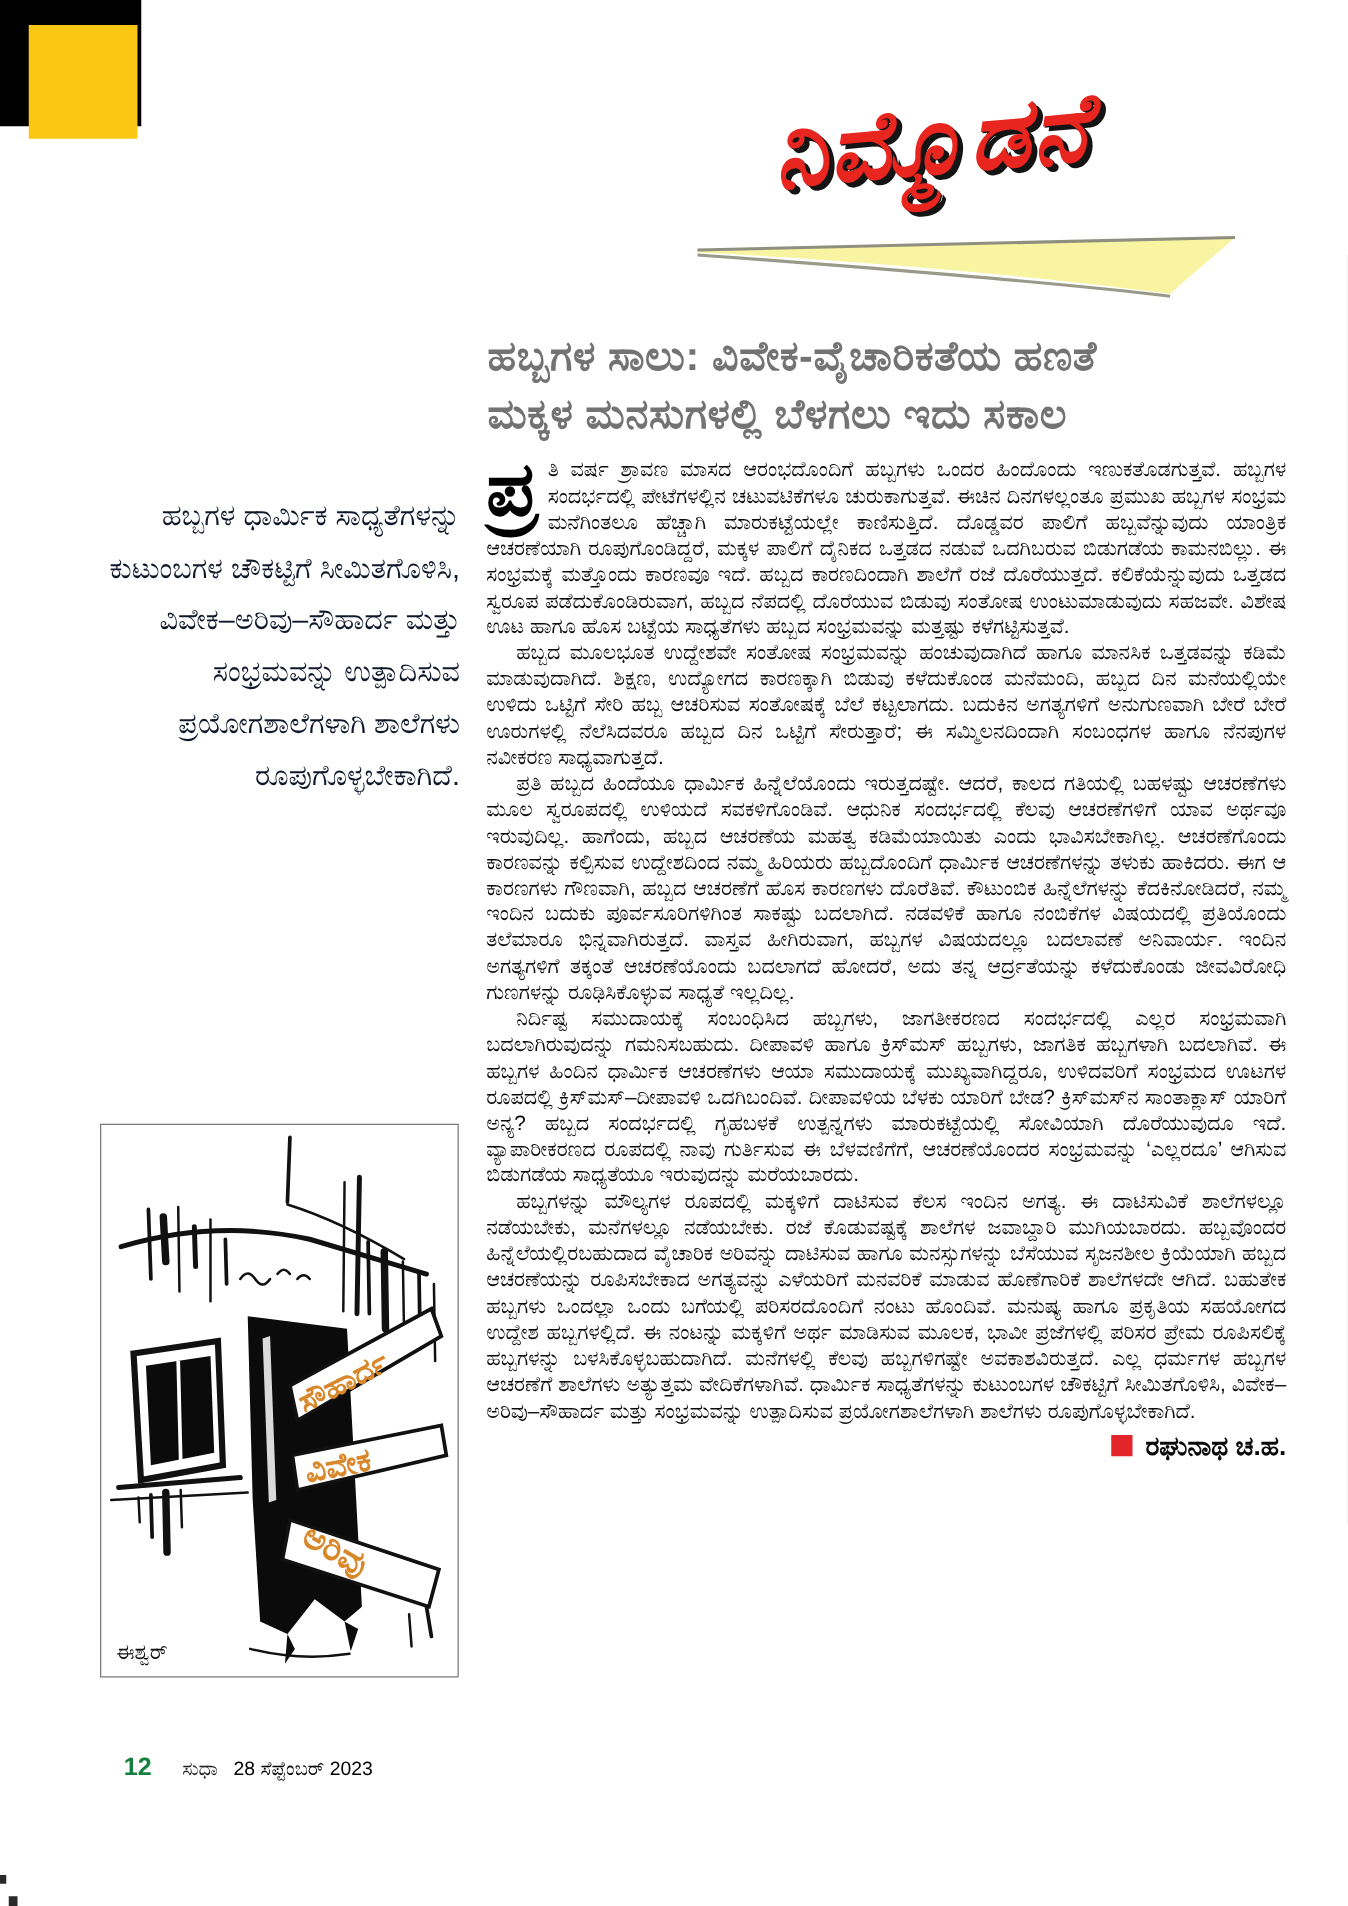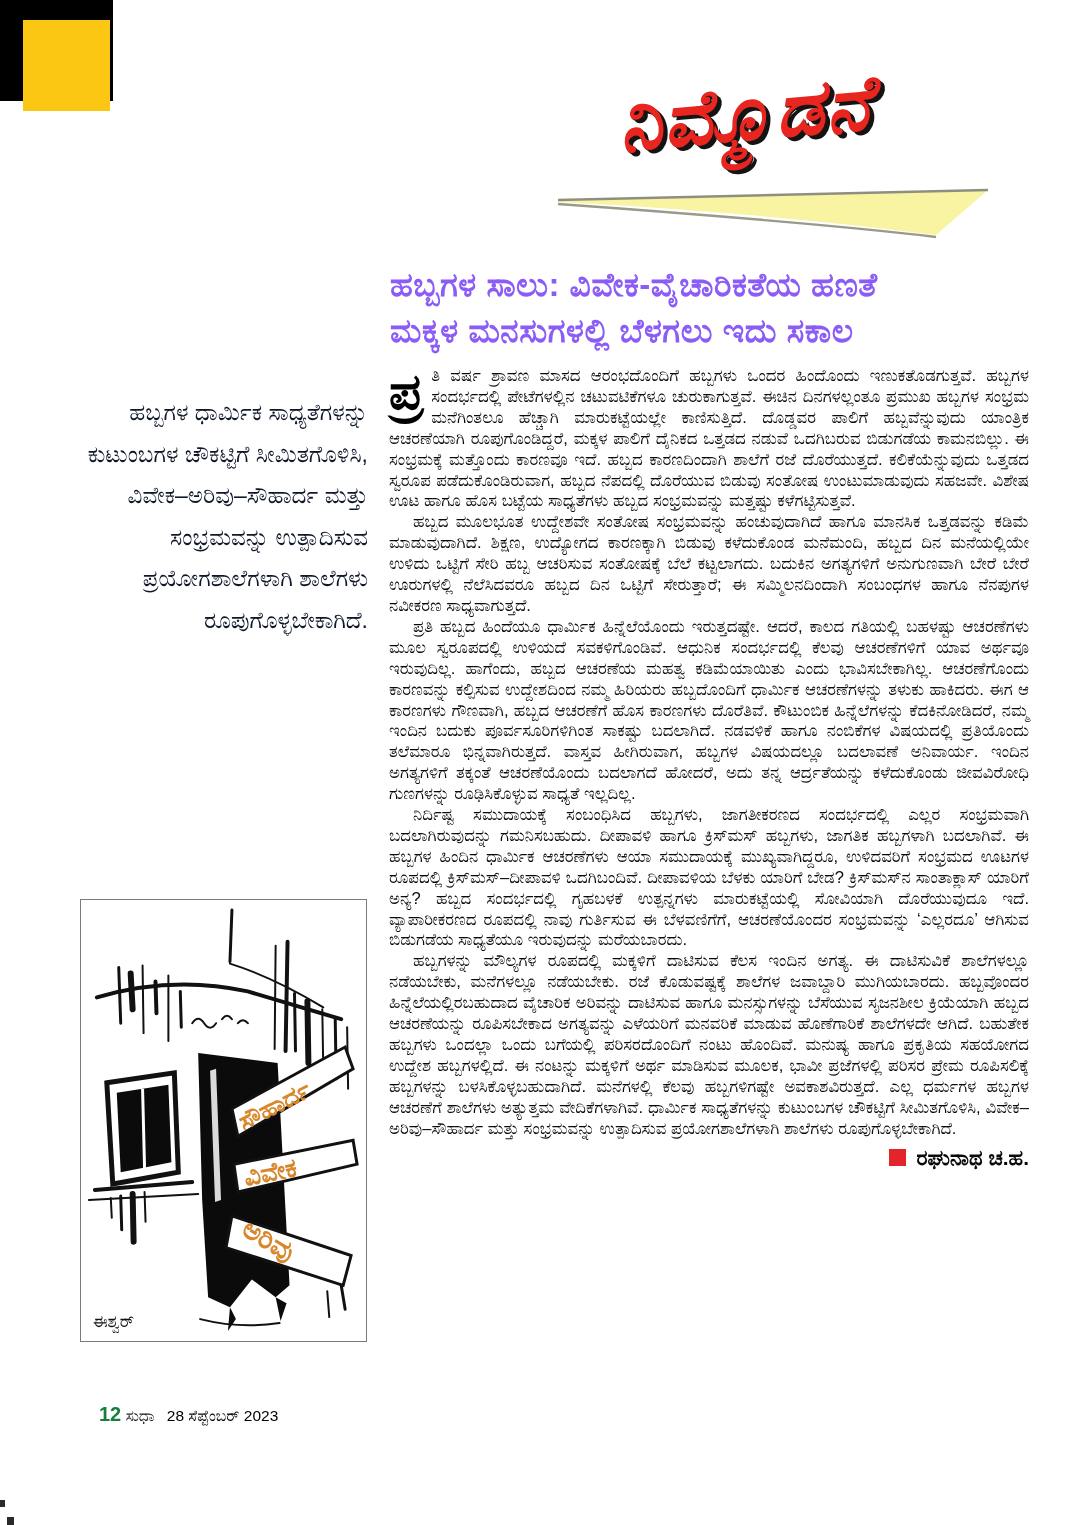--- a/index.html
+++ b/index.html
@@ -20,58 +20,58 @@
     font-size:76px;font-weight:bold;color:#e8251f;
     transform:rotate(-5deg);transform-origin:left top;
     text-shadow:4px 4px 0 #141414, 1px 1px 0 #141414;
     letter-spacing:2px;white-space:nowrap;
     font-family:"Liberation Serif",serif;font-style:italic;
   }
 
   
   .headline{
     position:absolute;left:390px;top:262px;width:645px;
-    font-size:33px;line-height:46px;font-weight:bold;color:#8b5cf6;
+    font-size:33px;line-height:46px;font-weight:bold;color:#737373;
     letter-spacing:0.5px;
   }
 
   
   .pullquote{
     position:absolute;left:75px;top:392px;width:293px;
     font-size:23px;line-height:41.5px;text-align:right;color:#0f172a;
   }
 
   
   .article{
     position:absolute;left:389px;top:366px;width:640px;
     font-size:16.6px;line-height:20.9px;text-align:justify;color:#0a0a0a;
   }
   .article p{margin:0;text-indent:24px;}
   .article p.first{text-indent:0;}
   .dropcap{
-    float:left;font-size:50px;line-height:46px;font-weight:bold;
+    float:left;font-size:60px;line-height:46px;font-weight:bold;
     margin:3px 8px 0 0;color:#000;
   }
   .author-line{margin-top:8px;text-align:right;font-weight:bold;font-size:21px;text-indent:0;}
   .author-square{
     display:inline-block;width:17px;height:17px;background:#e3242b;
     margin-right:10px;vertical-align:-1px;
   }
 
   
   .illustration{
     position:absolute;left:80px;top:899px;width:287px;height:443px;
     border:1px solid #7a7a7a;background:#fff;box-sizing:border-box;
   }
   .illustration svg{display:block;width:100%;height:100%;}
 
   
   .footer{position:absolute;left:99px;top:1403px;white-space:nowrap;}
   .footer .pagenum{font-size:20px;font-weight:bold;color:#15803d;}
-  .footer .mag{font-size:15.5px;margin-left:0;color:#222;}
+  .footer .mag{font-size:15.5px;margin-left:20px;color:#222;}
   .footer .date{font-size:15.5px;margin-left:8px;color:#000000;}
 
   
   .artifact-a{position:absolute;left:0;top:1500px;width:5px;height:7px;background:#2a2a2a;}
   .artifact-b{position:absolute;left:7px;top:1517px;width:7px;height:8px;background:#2a2a2a;}
 </style>
 </head>
 <body>
 
 <div class="page">

